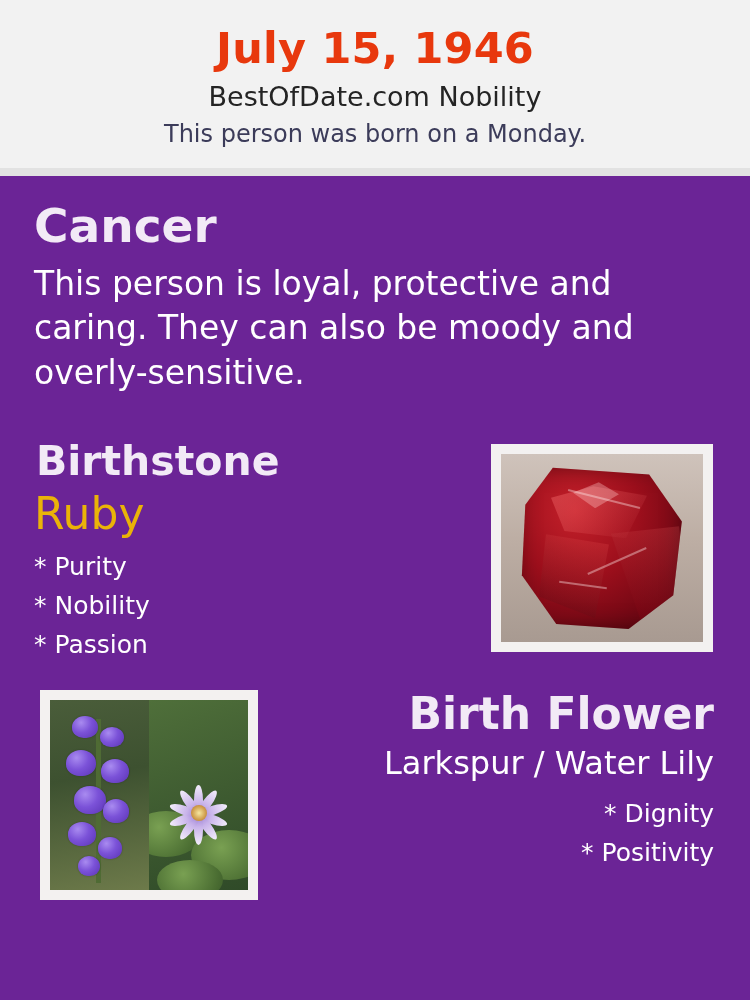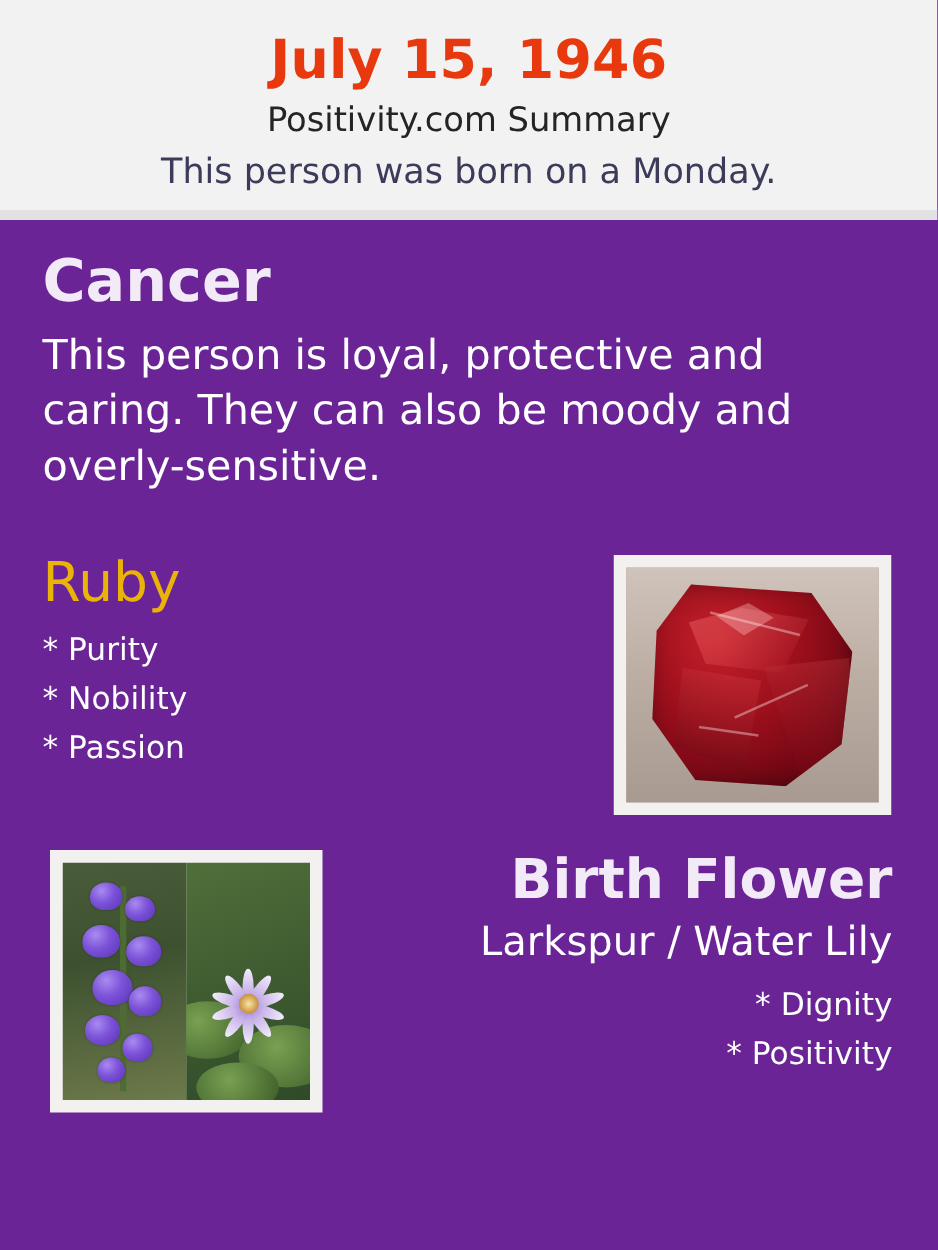--- a/index.html
+++ b/index.html
@@ -37,21 +37,21 @@
     letter-spacing: 0.2px;
   }
   .header-site {
     color: #242424;
     font-size: 27px;
     line-height: 1.3;
     margin-top: 6px;
   }
   .header-sub {
     color: #3c3c5a;
-    font-size: 28px;
+    font-size: 24px;
     line-height: 1.3;
     margin-top: 4px;
   }
   .header-rule {
     position: absolute;
     left: 0;
     bottom: 0;
     width: 750px;
     height: 8px;
     background: #e2e2e2;
@@ -292,33 +292,34 @@
     padding: 7px 0;
   }
 </style>
 </head>
 <body>
 
 <div class="page">
 
   <div class="header">
     <div class="header-date">July 15, 1946</div>
-    <div class="header-site">Positivity.com Summary</div>
+    <div class="header-site">BestOfDate.com Nobility</div>
     <div class="header-sub">This person was born on a Monday.</div>
     <div class="header-rule"></div>
   </div>
 
   <div class="body-wrap">
 
     <div>
       <div class="sign-title">Cancer</div>
       <div class="sign-desc">This person is loyal, protective and caring. They can also be moody and overly-sensitive.</div>
     </div>
 
     <div class="stone-row">
+      <div class="stone-title">Birthstone</div>
       <div class="stone-name">Ruby</div>
       <ul class="bullets">
         <li>* Purity</li>
         <li>* Nobility</li>
         <li>* Passion</li>
       </ul>
 
       <div class="stone-photo">
         <div class="stone-photo-inner">
           <div class="ruby-bg"></div>

